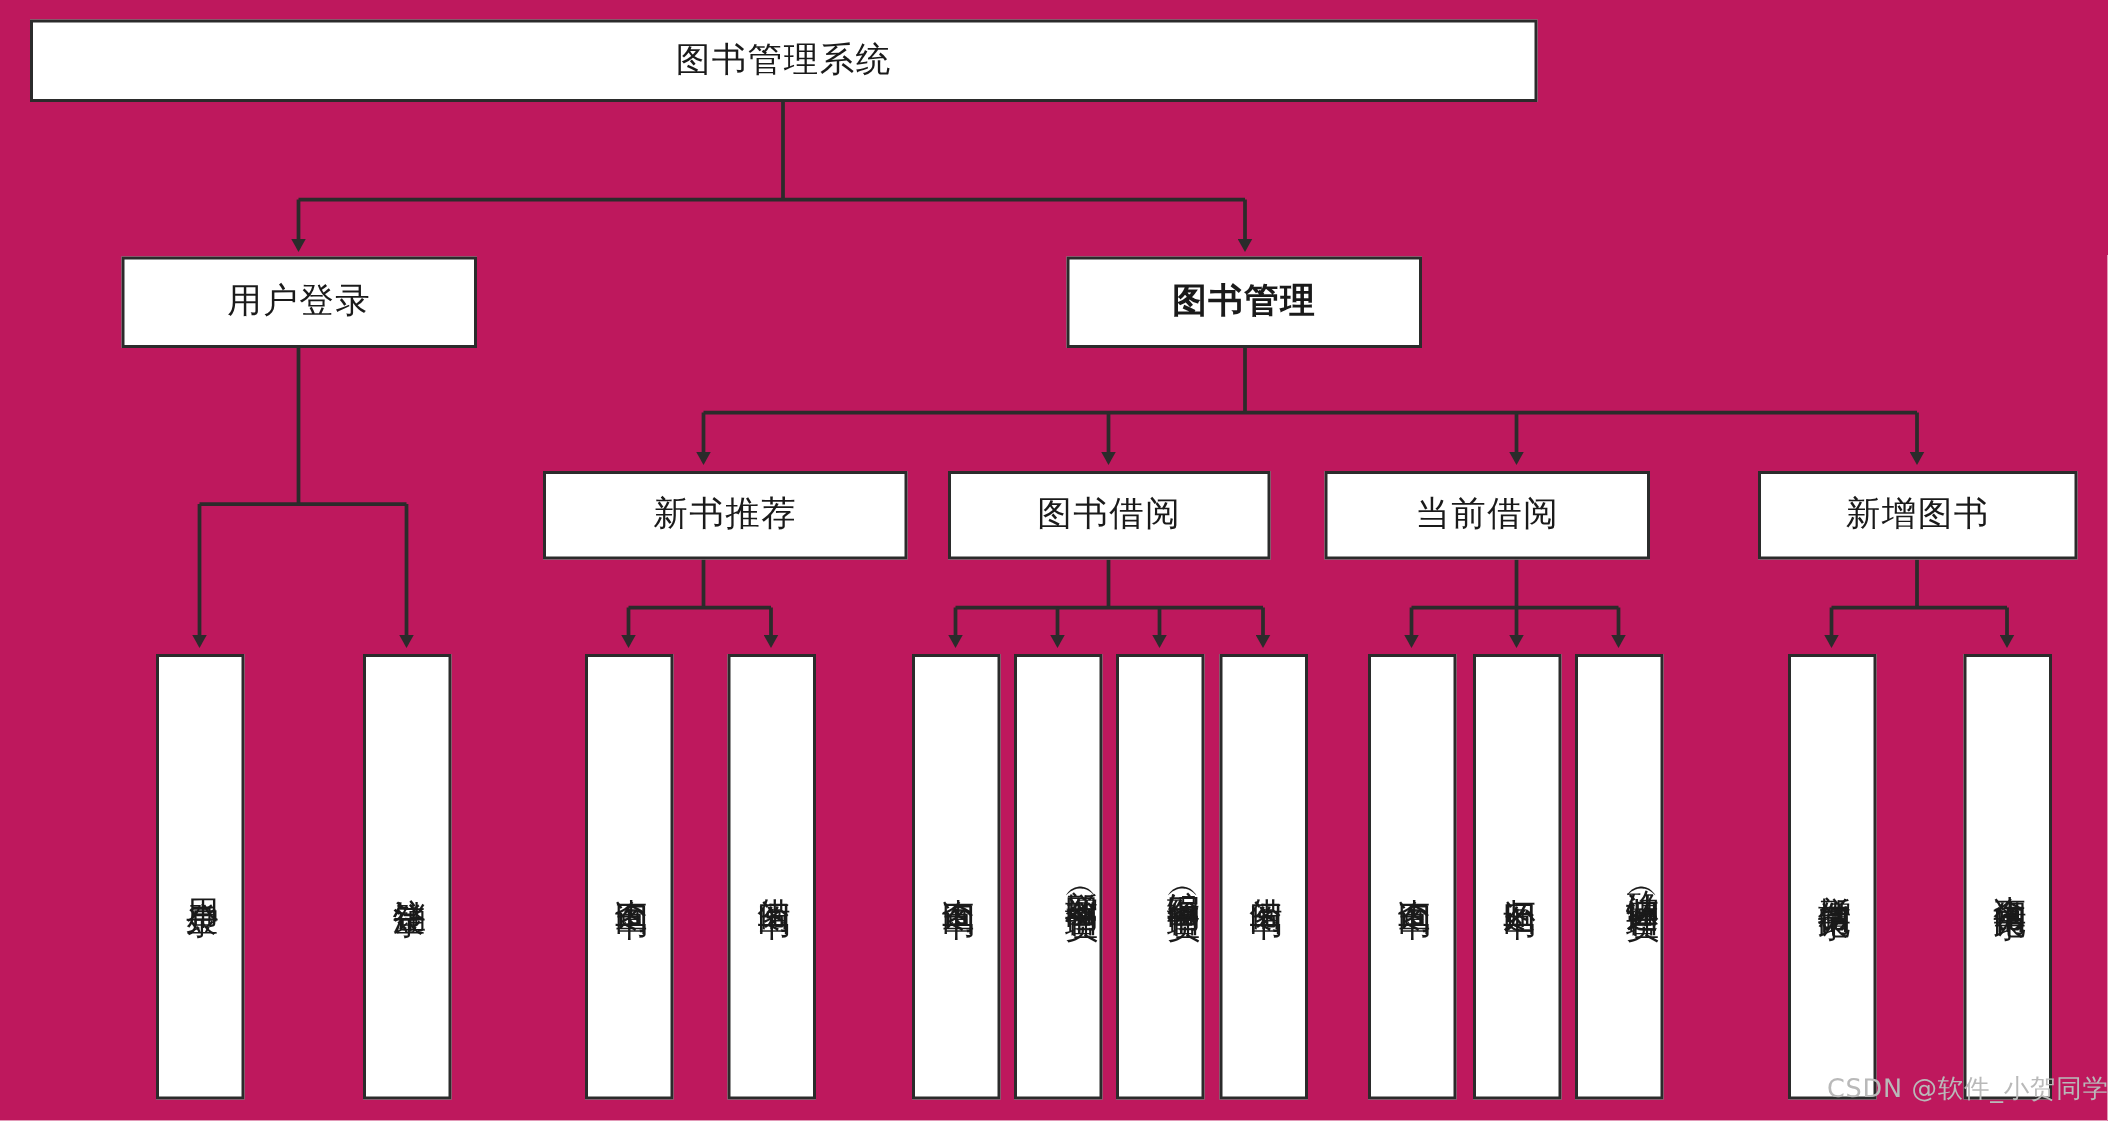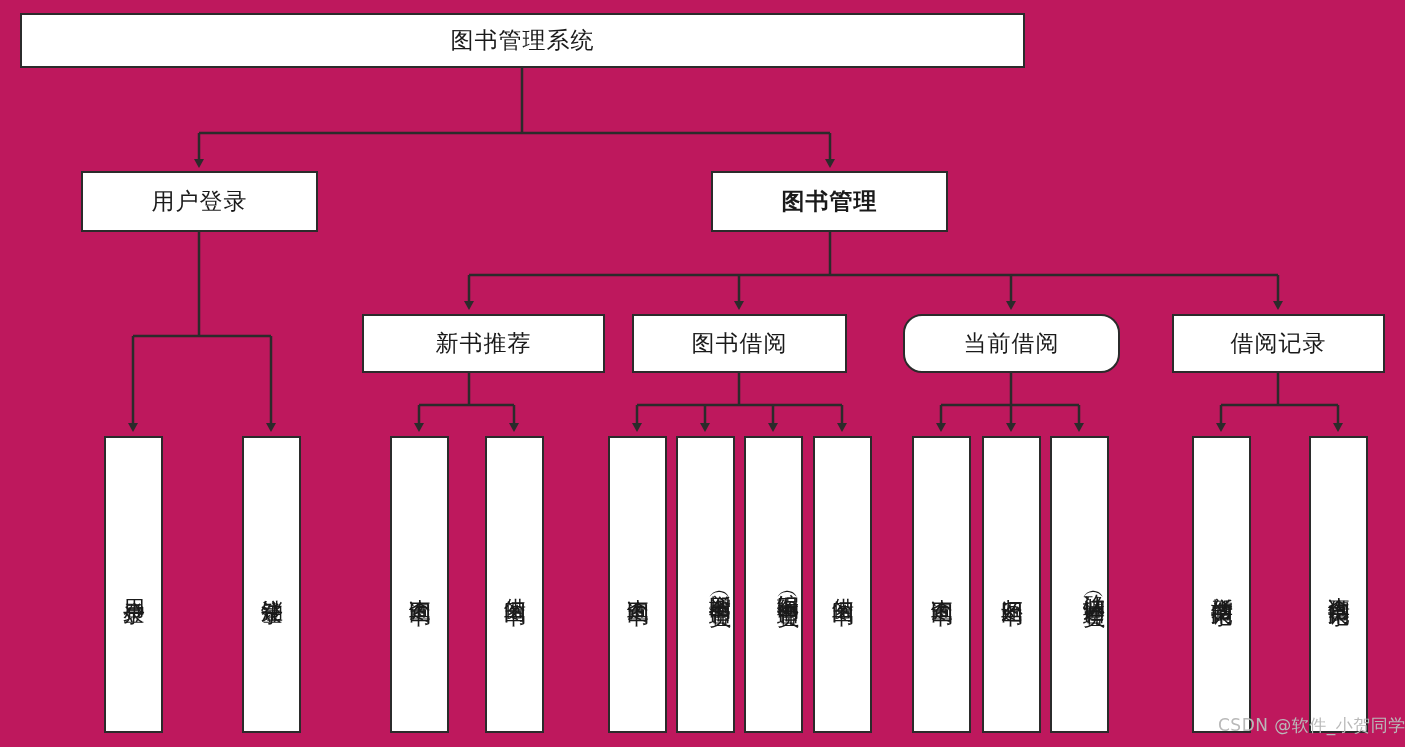--- a/index.html
+++ b/index.html
@@ -121,22 +121,22 @@
     </g>
   </svg>
 
   <div class="node h" style="left:20px; top:13px; width:1005px; height:55px;">图书管理系统</div>
 
   <div class="node h" style="left:81px; top:171px; width:237px; height:61px;">用户登录</div>
   <div class="node h" style="left:711px; top:171px; width:237px; height:61px;font-weight:bold;">图书管理</div>
 
   <div class="node h" style="left:362px; top:314px; width:243px; height:59px;">新书推荐</div>
   <div class="node h" style="left:632px; top:314px; width:215px; height:59px;">图书借阅</div>
-  <div class="node h" style="left:903px; top:314px; width:217px; height:59px;border-radius:19px;">当前借阅</div>
-  <div class="node h" style="left:1172px; top:314px; width:213px; height:59px;">借阅记录</div>
+  <div class="node h" style="left:883px; top:314px; width:217px; height:59px;">当前借阅</div>
+  <div class="node h" style="left:1172px; top:314px; width:213px; height:59px;">新增图书</div>
 
   <div class="node v centered" style="left:104px; top:436px; width:59px; height:297px;">用户登录</div>
   <div class="node v centered" style="left:242px; top:436px; width:59px; height:297px;">注销登录</div>
 
   <div class="node v centered" style="left:390px; top:436px; width:59px; height:297px;">查询图书</div>
   <div class="node v centered" style="left:485px; top:436px; width:59px; height:297px;">借阅图书</div>
 
   <div class="node v centered" style="left:608px; top:436px; width:59px; height:297px;">查询图书</div>
   <div class="node v" style="left:676px; top:436px; width:59px; height:297px;">新增图书（管理员）</div>
   <div class="node v" style="left:744px; top:436px; width:59px; height:297px;">编辑图书（管理员）</div>

